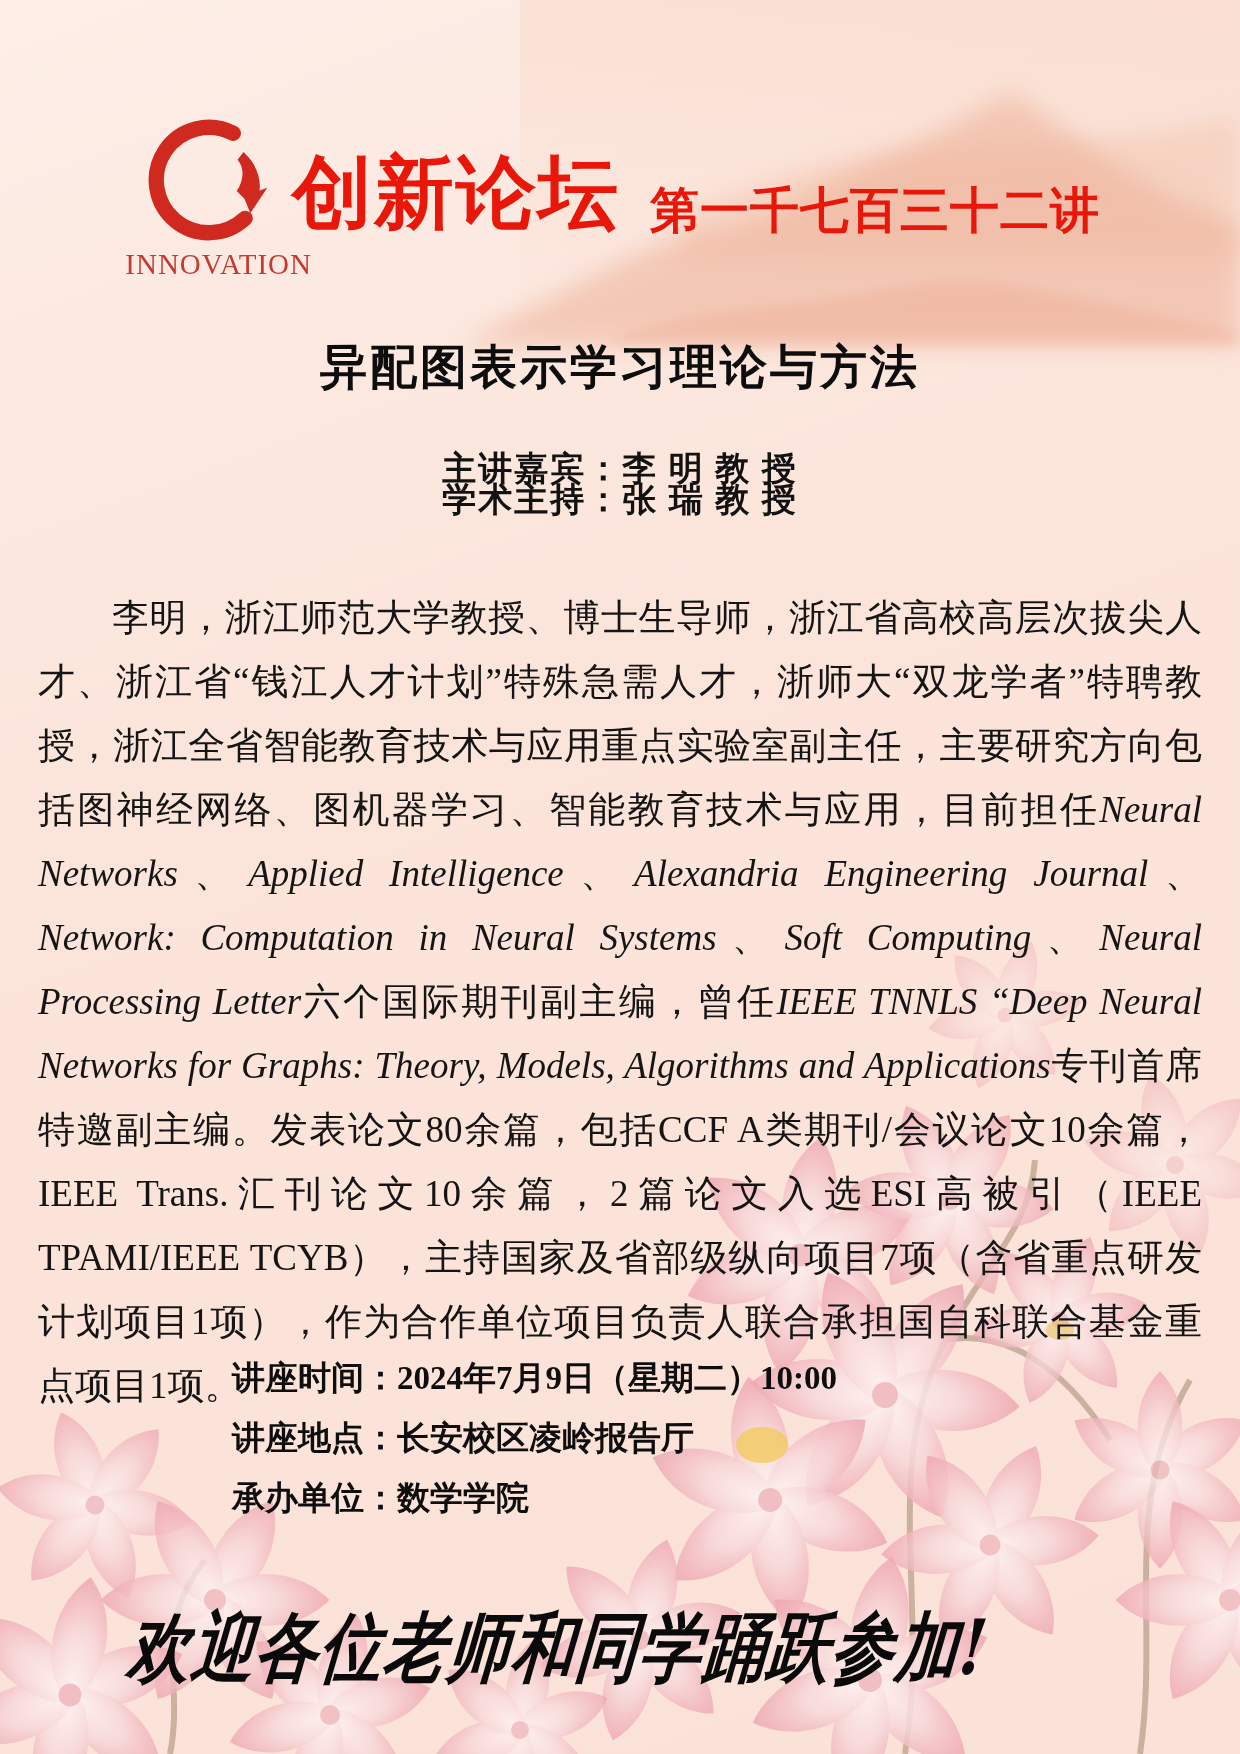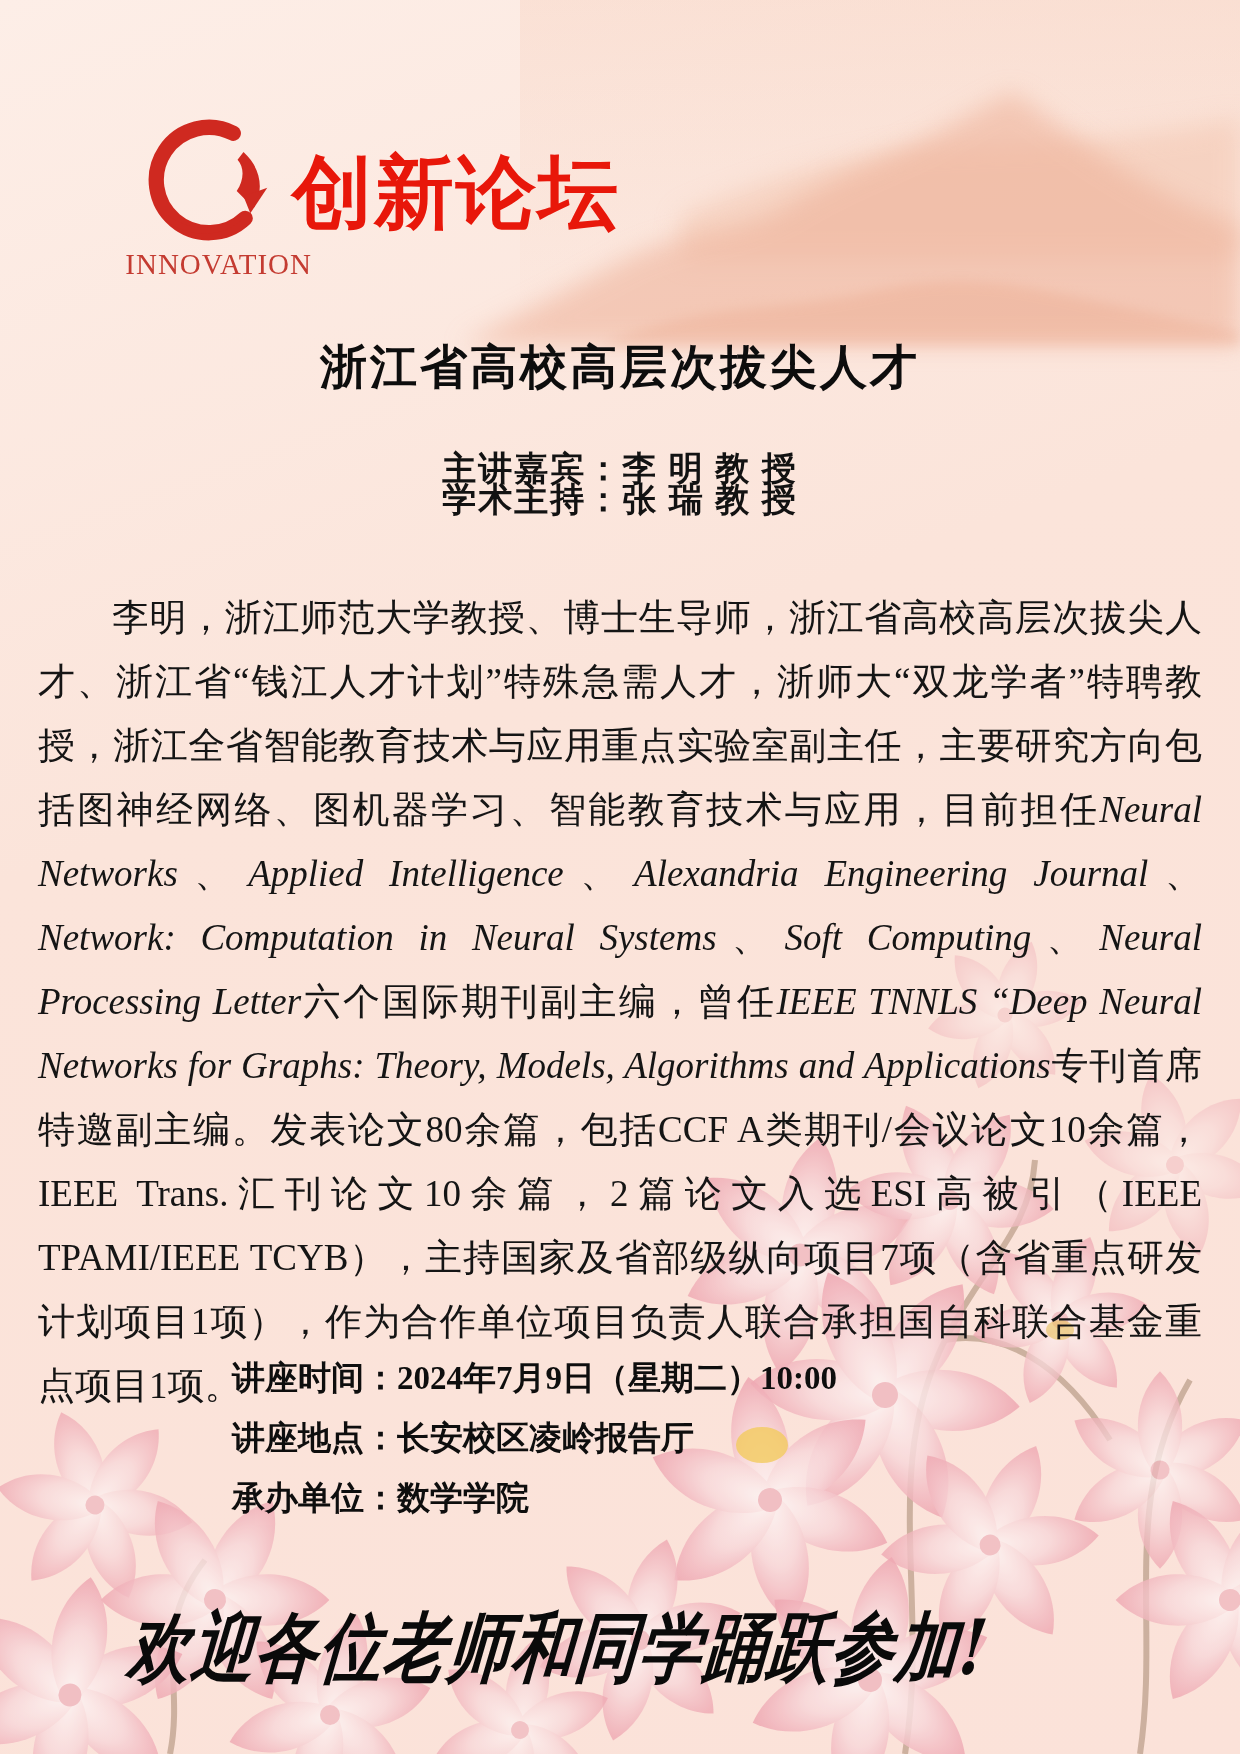--- a/index.html
+++ b/index.html
@@ -145,22 +145,23 @@
 
   <svg class="layer logo-icon" viewBox="0 0 200 160" aria-hidden="true">
     <path d="M138,18 A62,62 0 1 0 152,118" fill="none" stroke="#cf2920" stroke-width="18" stroke-linecap="round"></path>
     <path d="M150,40 C170,58 175,84 162,106 L142,86 C151,73 151,58 143,49 Z" fill="#cf2920"></path>
     <path d="M60,118 C86,137 122,137 144,119" fill="none" stroke="#cf2920" stroke-width="7" stroke-linecap="round"></path>
     <path d="M150,92 L178,82 L158,112 Z" fill="#cf2920"></path>
   </svg>
   <div class="layer logo-word">INNOVATION</div>
 
   <h1 class="layer forum-title">创新论坛</h1>
+  <div class="layer lecture-number">第一千七百三十二讲</div>
 
-  <h2 class="layer lecture-title">浙江省高校高层次拔尖人才</h2>
+  <h2 class="layer lecture-title">异配图表示学习理论与方法</h2>
   <div class="layer speaker-line">主讲嘉宾：李 明 教 授</div>
   <div class="layer host-line">学术主持：张 瑞 教 授</div>
 
   <p class="layer bio"><span class="cn">李明，浙江师范大学教授、博士生导师，浙江省高校高层次拔尖人才、浙江省“钱江人才计划”特殊急需人才，浙师大“双龙学者”特聘教授，浙江全省智能教育技术与应用重点实验室副主任，主要研究方向包括图神经网络、图机器学习、智能教育技术与应用，目前担任</span><span class="en">Neural Networks</span><span class="cn">、</span><span class="en">Applied Intelligence</span><span class="cn">、</span><span class="en">Alexandria Engineering Journal</span><span class="cn">、</span><span class="en">Network: Computation in Neural Systems</span><span class="cn">、</span><span class="en">Soft Computing</span><span class="cn">、</span><span class="en">Neural Processing Letter</span><span class="cn">六个国际期刊副主编，曾任</span><span class="en">IEEE TNNLS “Deep Neural Networks for Graphs: Theory, Models, Algorithms and Applications</span><span class="cn">专刊首席特邀副主编。发表论文80余篇，包括CCF A类期刊/会议论文10余篇，IEEE Trans.汇刊论文10余篇，2篇论文入选ESI高被引（IEEE TPAMI/IEEE TCYB），主持国家及省部级纵向项目7项（含省重点研发计划项目1项），作为合作单位项目负责人联合承担国自科联合基金重点项目1项。</span></p>
 
   <div class="layer details">
     <div class="detail-line">讲座时间：2024年7月9日（星期二）10:00</div>
     <div class="detail-line">讲座地点：长安校区凌岭报告厅</div>
     <div class="detail-line">承办单位：数学学院</div>
   </div>

